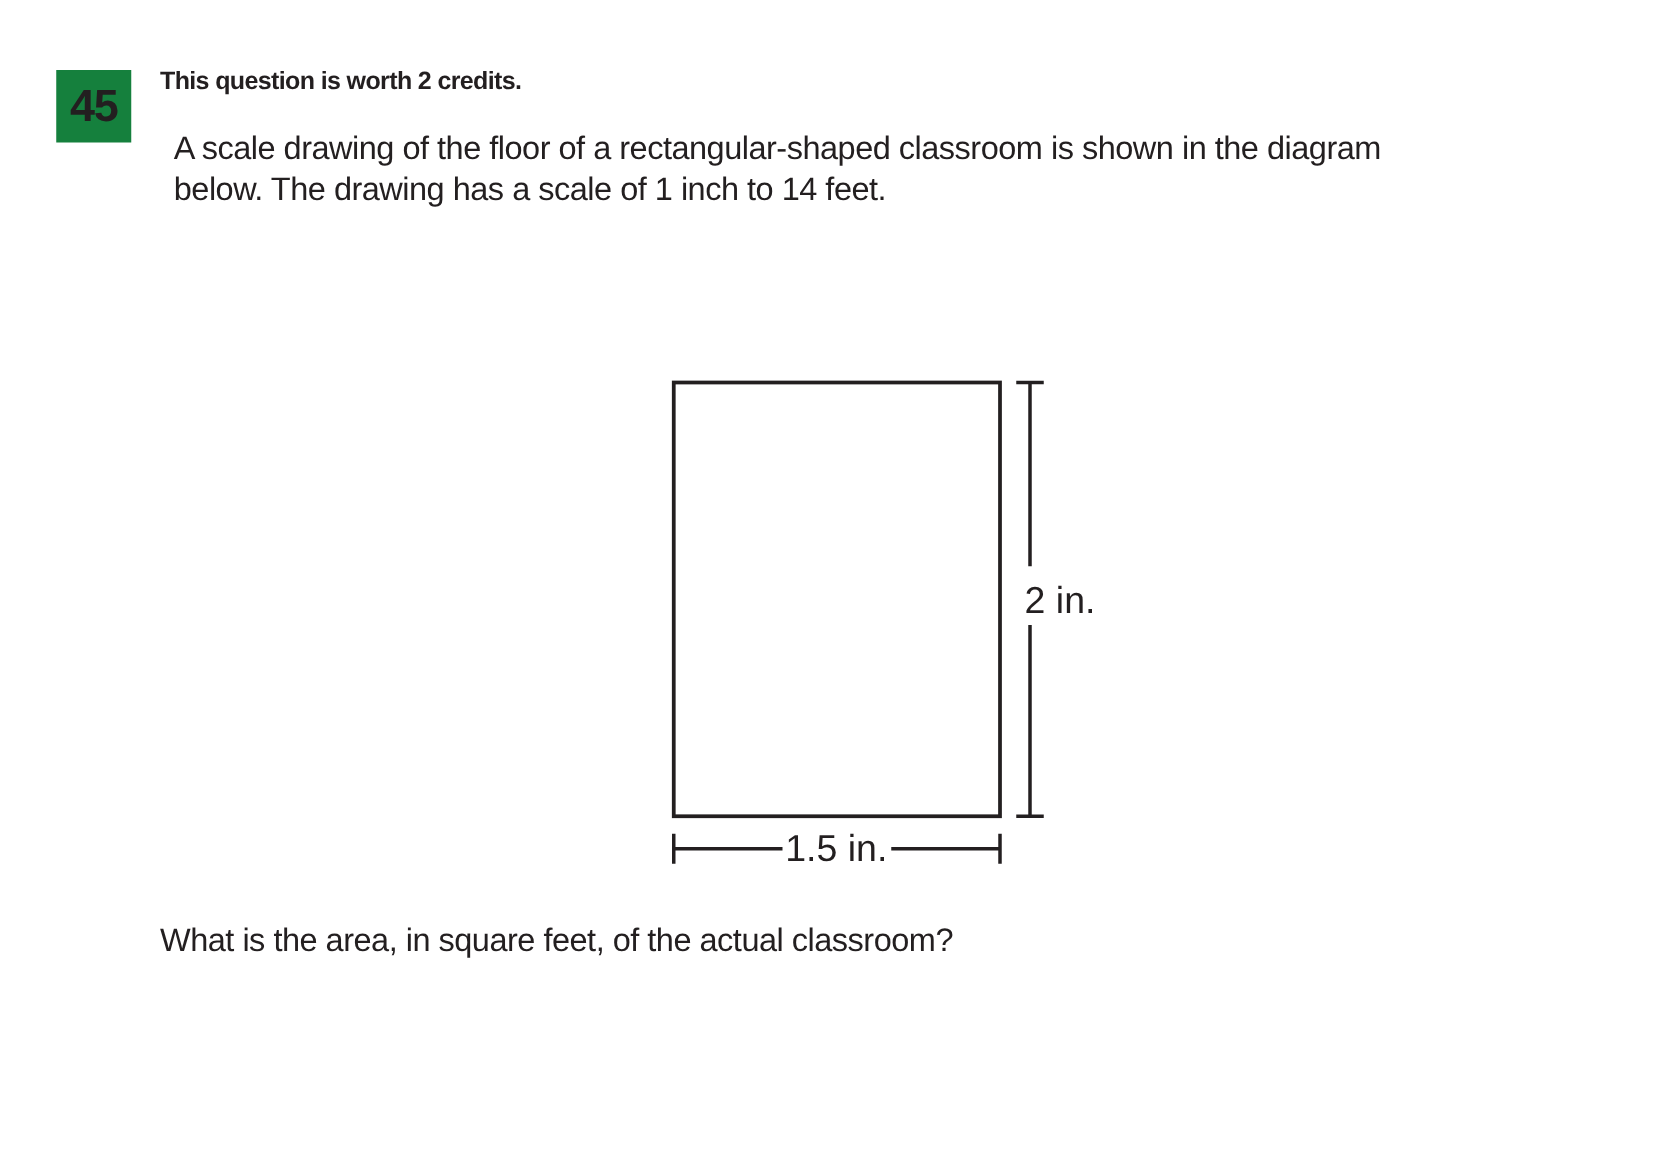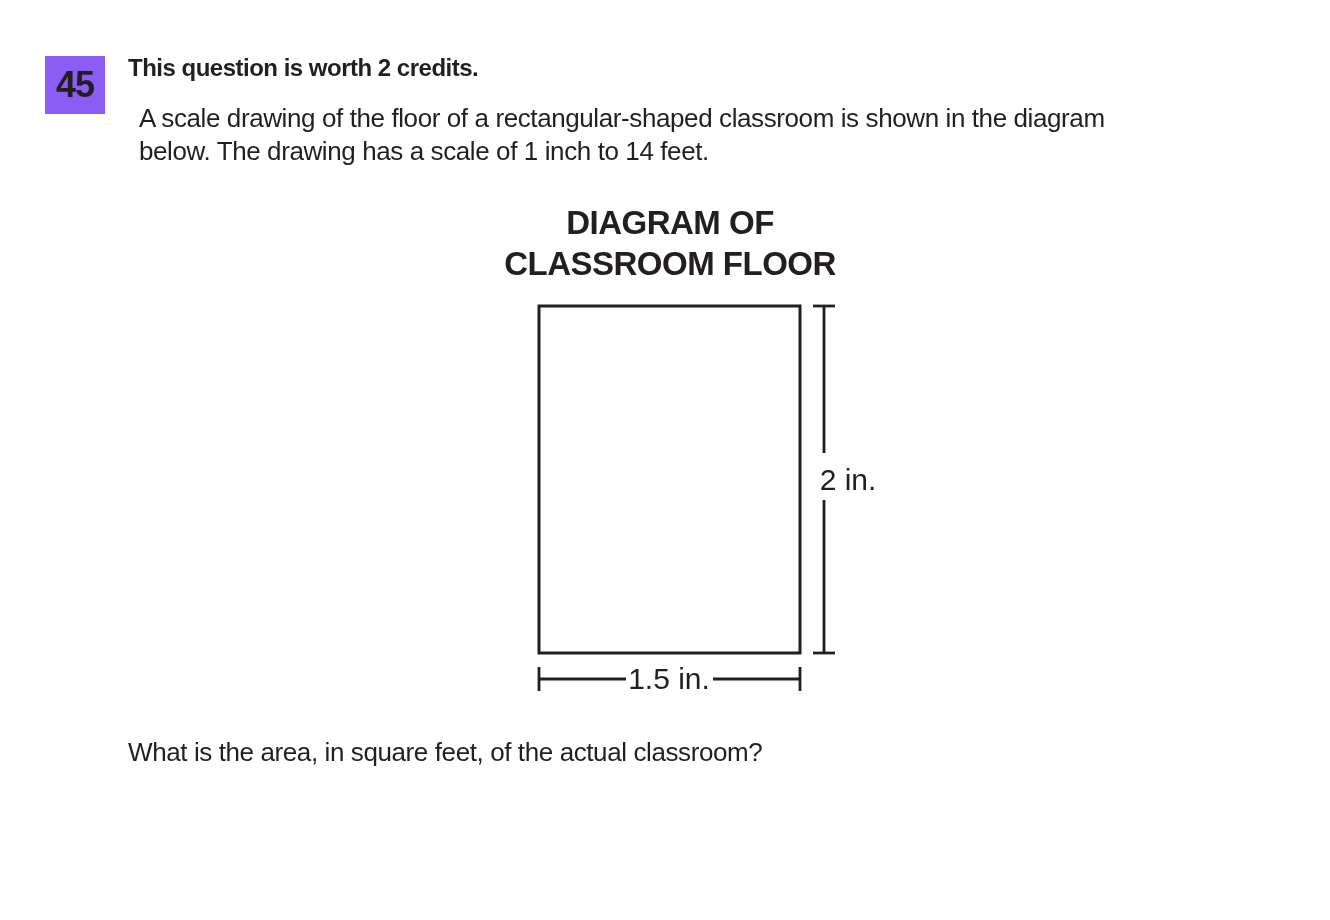--- a/index.html
+++ b/index.html
@@ -10,29 +10,29 @@
     height: 920px;
     background: #ffffff;
     font-family: "Liberation Sans", sans-serif;
     color: #231f20;
     overflow: hidden;
   }
   .q-badge {
     position: absolute;
     left: 45px; top: 56px;
     width: 60px; height: 58px;
-    background: #8b5cf6;
+    background: #15803d;
     display: flex; align-items: center; justify-content: center;
     font-size: 36px; font-weight: bold;
     letter-spacing: -1px;
   }
   .credit-line {
     position: absolute;
     left: 128px; top: 54px;
-    font-size: 24px; font-weight: bold;
+    font-size: 20px; font-weight: bold;
     letter-spacing: -0.5px;
     white-space: nowrap;
   }
   .prompt {
     position: absolute;
     left: 128px; top: 102px;
     font-size: 26px;
     line-height: 33px;
     letter-spacing: -0.4px;
     white-space: nowrap;
@@ -79,24 +79,20 @@
 
   <div class="q-badge">45</div>
 
   <div class="credit-line">This question is worth 2 credits.</div>
 
   <div class="prompt">
     <div>A scale drawing of the floor of a rectangular-shaped classroom is shown in the diagram</div>
     <div>below. The drawing has a scale of 1 inch to 14 feet.</div>
   </div>
 
-  <div class="diagram-title">
-    <div>DIAGRAM OF</div>
-    <div>CLASSROOM FLOOR</div>
-  </div>
 
   <svg class="diagram-svg" viewBox="0 0 460 410" xmlns="http://www.w3.org/2000/svg">
 
     <rect x="99" y="16" width="261" height="347" fill="#ffffff" stroke="#231f20" stroke-width="3"></rect>
 
     <g stroke="#231f20" stroke-width="2.8">
       <line x1="373" y1="16" x2="395" y2="16"></line>
       <line x1="384" y1="16" x2="384" y2="163"></line>
       <line x1="384" y1="210" x2="384" y2="363"></line>
       <line x1="373" y1="363" x2="395" y2="363"></line>

